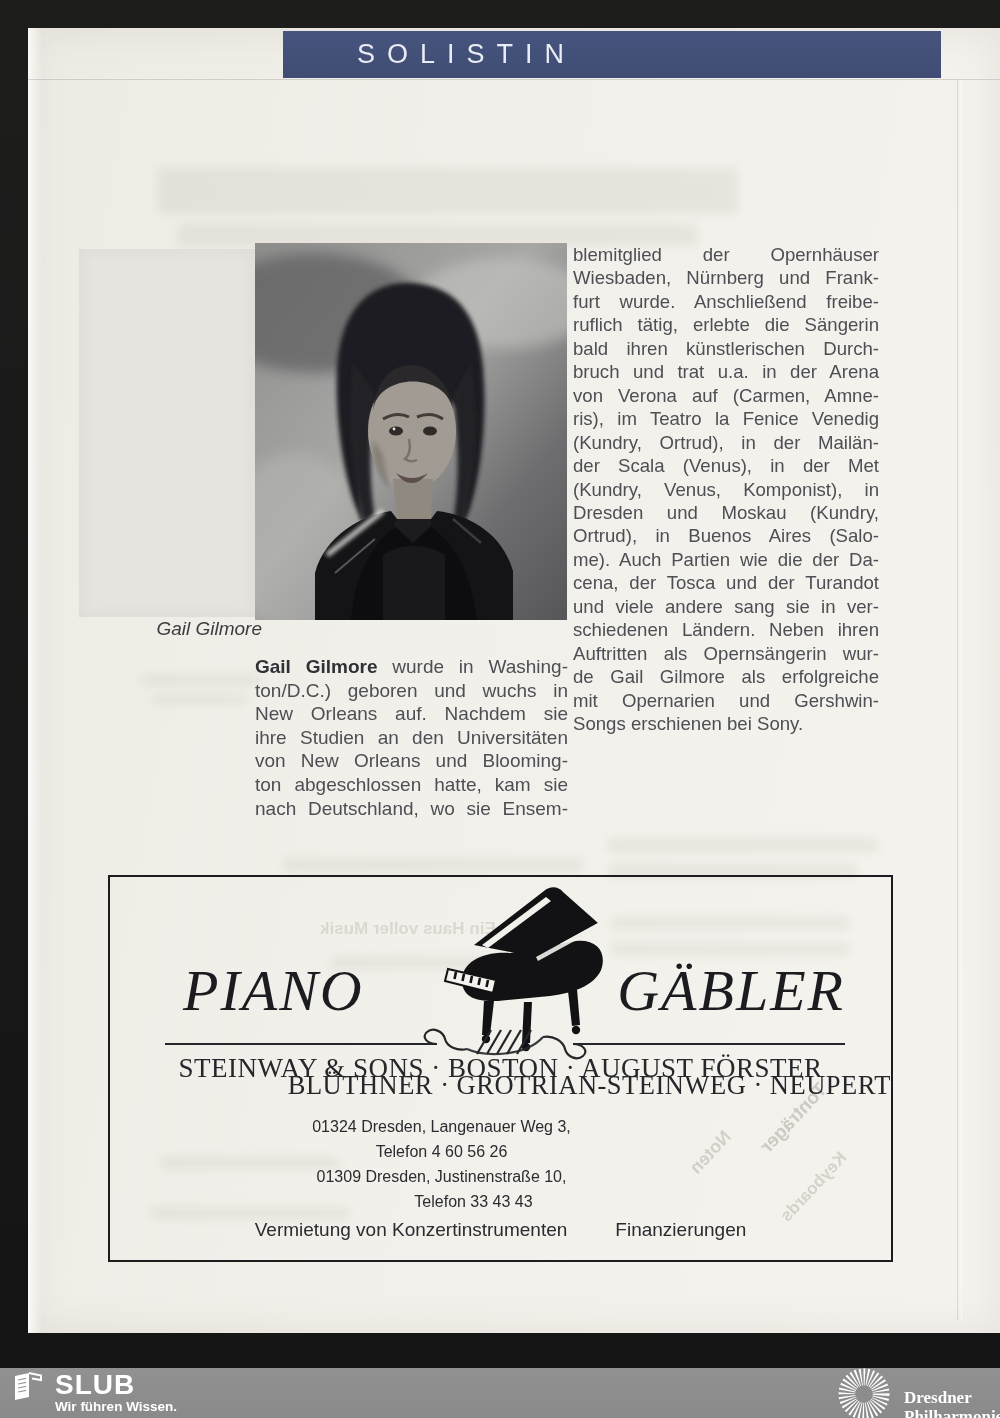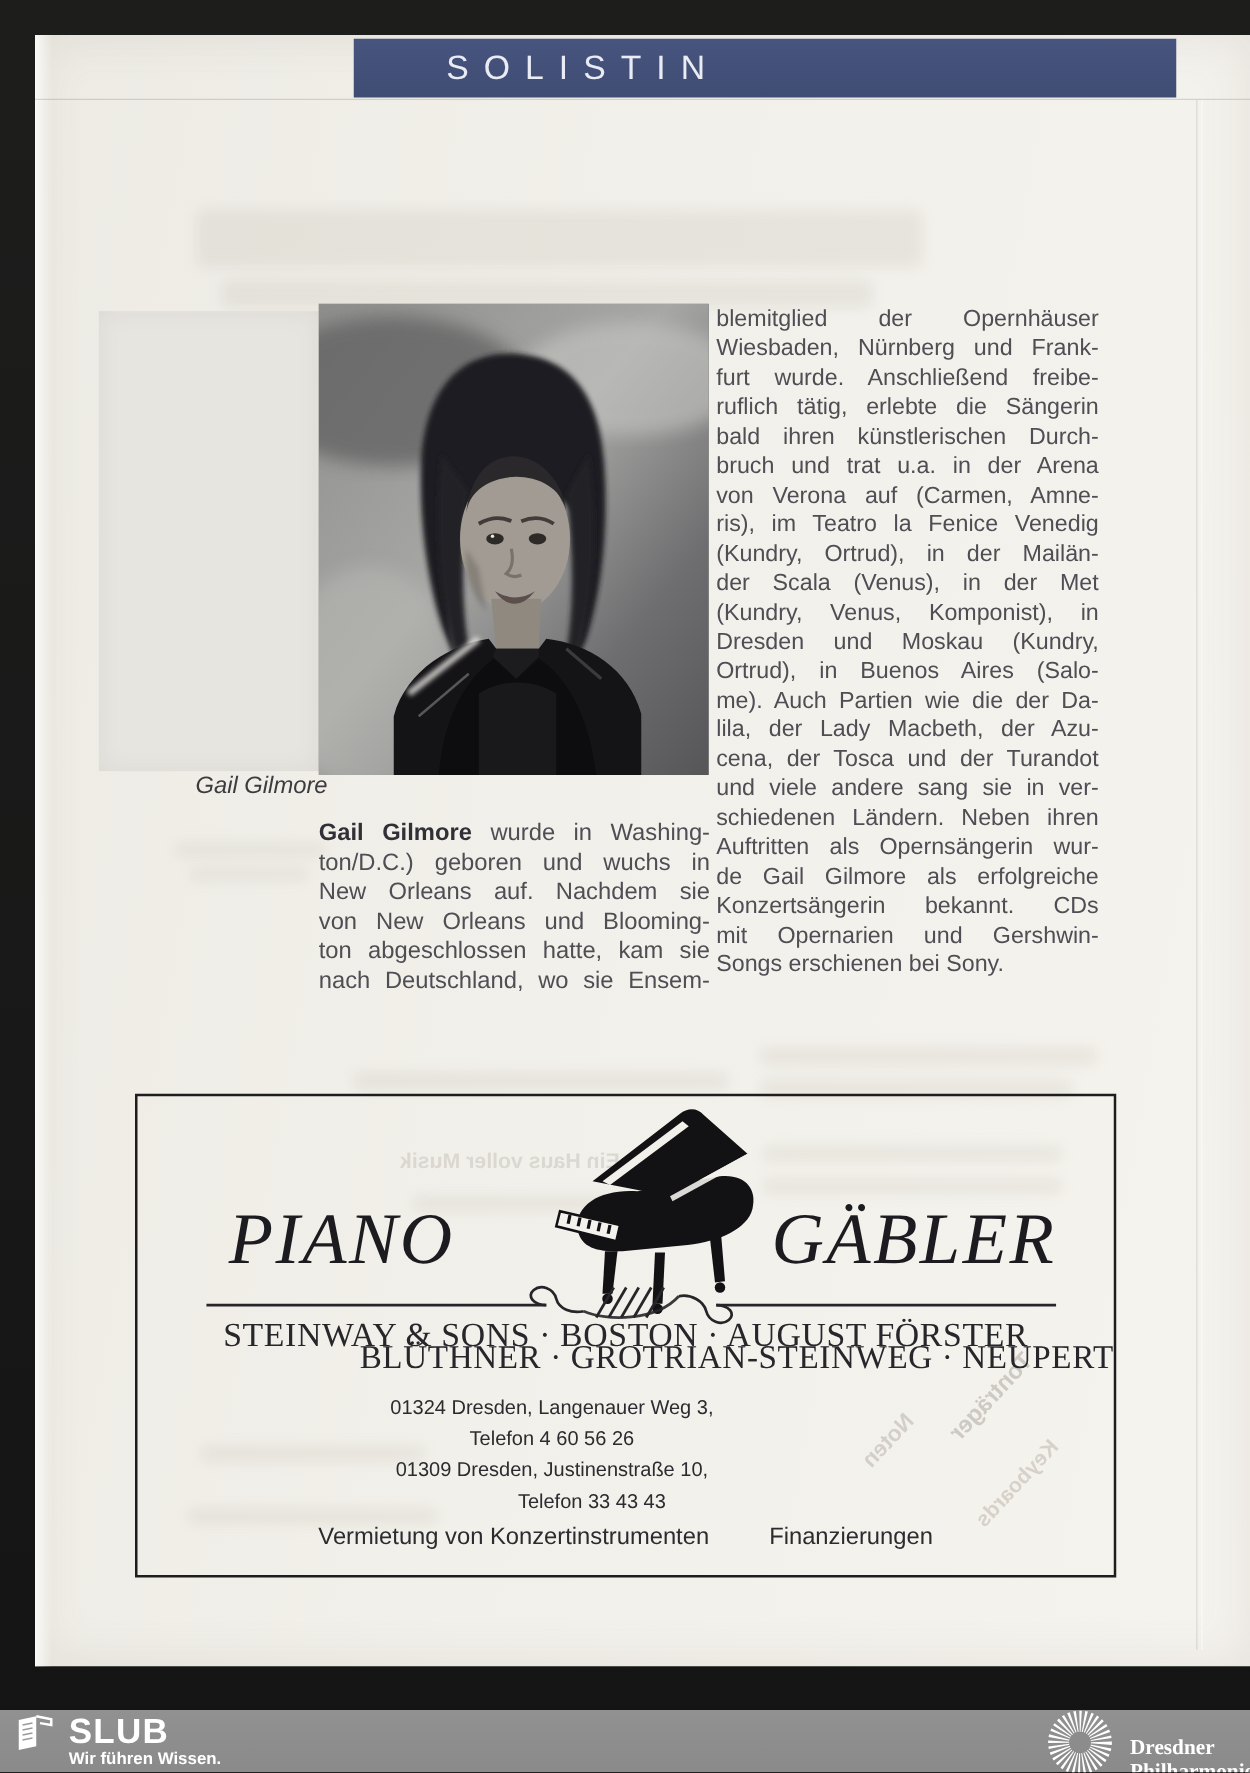--- a/index.html
+++ b/index.html
@@ -145,47 +145,46 @@
   <div id="caption">Gail Gilmore</div>
 
   <div class="ghost-blob" style="left:140px;top:675px;width:120px;height:10px;"></div>
   <div class="ghost-blob" style="left:152px;top:695px;width:95px;height:9px;"></div>
 
   <div id="col-left" class="col">
     <div class="tline"><span class="lead-b">Gail Gilmore</span><span> wurde in Washing-</span></div>
     <div>
         <div class="tline">ton/D.C.) geboren und wuchs in</div>
         <div class="tline">New Orleans auf. Nachdem sie</div>
+        <div class="tline">ihre Studien an den Universitäten</div>
         <div class="tline">von New Orleans und Blooming-</div>
         <div class="tline">ton abgeschlossen hatte, kam sie</div>
         <div class="tline">nach Deutschland, wo sie Ensem-</div>
       </div>
   </div>
   <div id="col-right" class="col">
       <div class="tline">blemitglied der Opernhäuser</div>
       <div class="tline">Wiesbaden, Nürnberg und Frank-</div>
       <div class="tline">furt wurde. Anschließend freibe-</div>
       <div class="tline">ruflich tätig, erlebte die Sängerin</div>
       <div class="tline">bald ihren künstlerischen Durch-</div>
       <div class="tline">bruch und trat u.a. in der Arena</div>
       <div class="tline">von Verona auf (Carmen, Amne-</div>
       <div class="tline">ris), im Teatro la Fenice Venedig</div>
       <div class="tline">(Kundry, Ortrud), in der Mailän-</div>
       <div class="tline">der Scala (Venus), in der Met</div>
       <div class="tline">(Kundry, Venus, Komponist), in</div>
       <div class="tline">Dresden und Moskau (Kundry,</div>
       <div class="tline">Ortrud), in Buenos Aires (Salo-</div>
       <div class="tline">me). Auch Partien wie die der Da-</div>
-      <div class="tline">lila, der Lady Macbeth, der Azu-</div>
       <div class="tline">cena, der Tosca und der Turandot</div>
       <div class="tline">und viele andere sang sie in ver-</div>
       <div class="tline">schiedenen Ländern. Neben ihren</div>
       <div class="tline">Auftritten als Opernsängerin wur-</div>
       <div class="tline">de Gail Gilmore als erfolgreiche</div>
-      <div class="tline">Konzertsängerin bekannt. CDs</div>
       <div class="tline">mit Opernarien und Gershwin-</div>
       <div class="tline last-left">Songs erschienen bei Sony.</div>
     </div>
 
   <div id="ad">
 
     <div class="ghost-txt mirror" style="left:210px;top:42px;font-size:17px;font-weight:bold;opacity:.55;color:rgba(125,115,102,.35);">Ein Haus voller Musik</div>
     <div class="ghost-blob" style="left:220px;top:80px;width:250px;height:12px;"></div>
     <div class="ghost-blob" style="left:500px;top:40px;width:240px;height:12px;"></div>
     <div class="ghost-blob" style="left:500px;top:66px;width:240px;height:12px;"></div>

